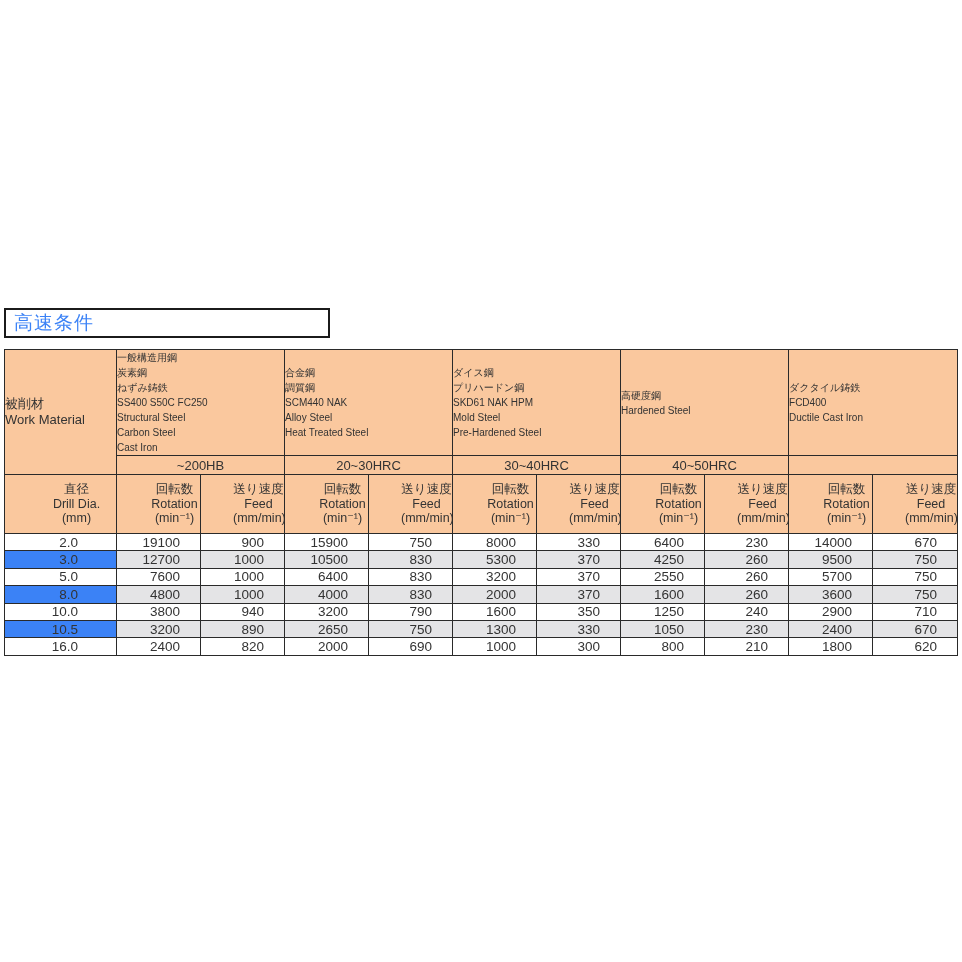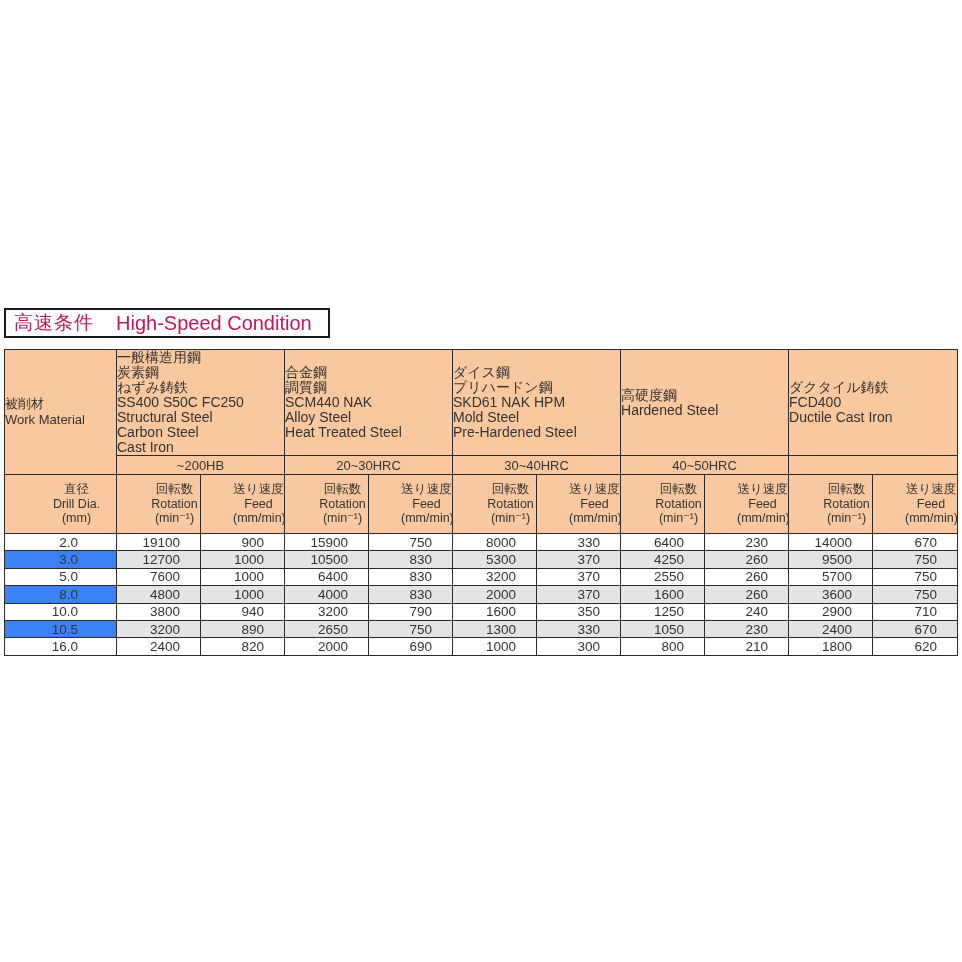--- a/index.html
+++ b/index.html
@@ -15,21 +15,21 @@
     position: absolute;
     left: 4px;
     top: 308px;
     width: 314px;
     height: 26px;
     border: 2px solid #1b1b1b;
     background: #ffffff;
     display: flex;
     align-items: center;
     padding-left: 8px;
-    color: #be185d;
+    color: #3b82f6;
     white-space: nowrap;
   }
   .title-jp { font-size: 19px; letter-spacing: 1px; }
   .title-en { font-size: 20px; margin-left: 22px; }
 
   table.cond-table {
     position: absolute;
     left: 4px;
     top: 349px;
     width: 953px;
@@ -47,21 +47,21 @@
   td.work-material-cell {
     text-align: left;
     vertical-align: middle;
     font-size: 13px;
     line-height: 16px;
   }
   td.material-cell {
     vertical-align: middle;
     padding-left: 8px;
     padding-right: 2px;
-    font-size: 14px;
+    font-size: 10px;
     line-height: 15px;
     margin-top: 20px;
   }
   .mat-line { display: block; white-space: nowrap; }
   tr.hardness-row td {
     height: 18px;
     text-align: center;
     font-size: 13px;
     vertical-align: middle;
   }
@@ -84,21 +84,20 @@
   tr.data-row td.dia-cell   { padding-right: 38px; }
   tr.data-row td.val-cell   { padding-right: 20px; }
   tr.data-row.alt td.dia-cell { background: #3b82f6; }
   tr.data-row.alt td.val-cell { background: #E4E4E6; }
 </style>
 </head>
 <body>
 
 <div class="title-box">
   <span class="title-jp">高速条件</span>
-  <span class="title-en">High-Speed Condition</span>
 </div>
 
 <table class="cond-table">
   <colgroup>
     <col style="width:112px">
       <col style="width:84px">
       <col style="width:84px">
       <col style="width:84px">
       <col style="width:84px">
       <col style="width:84px">

